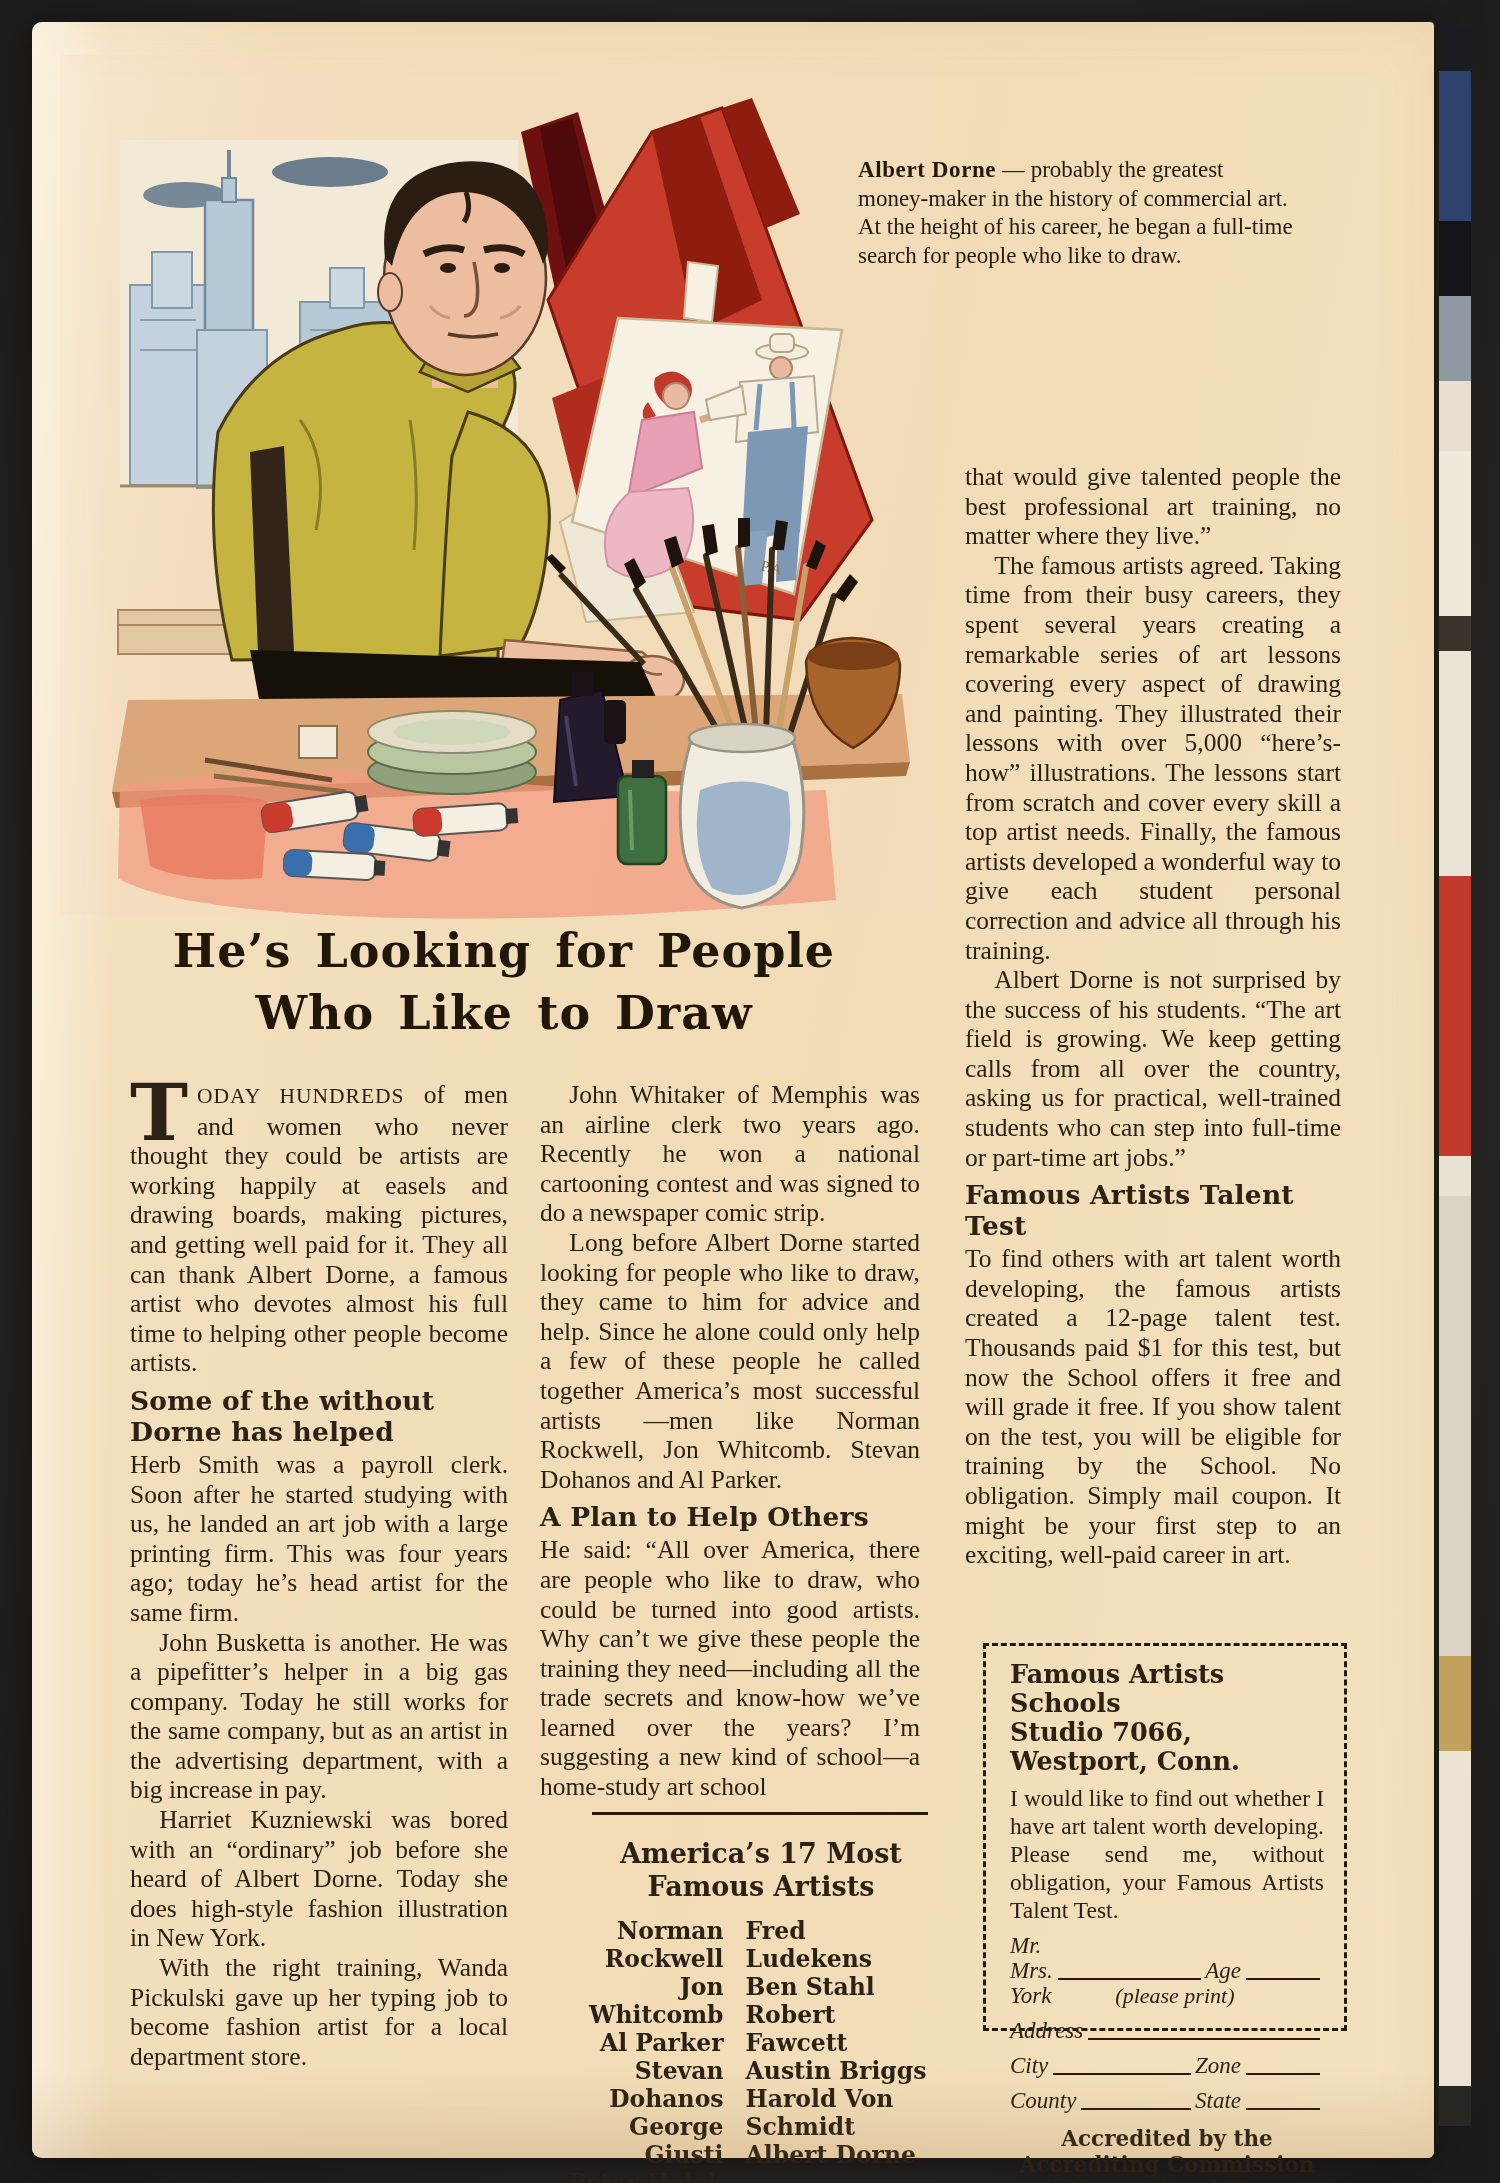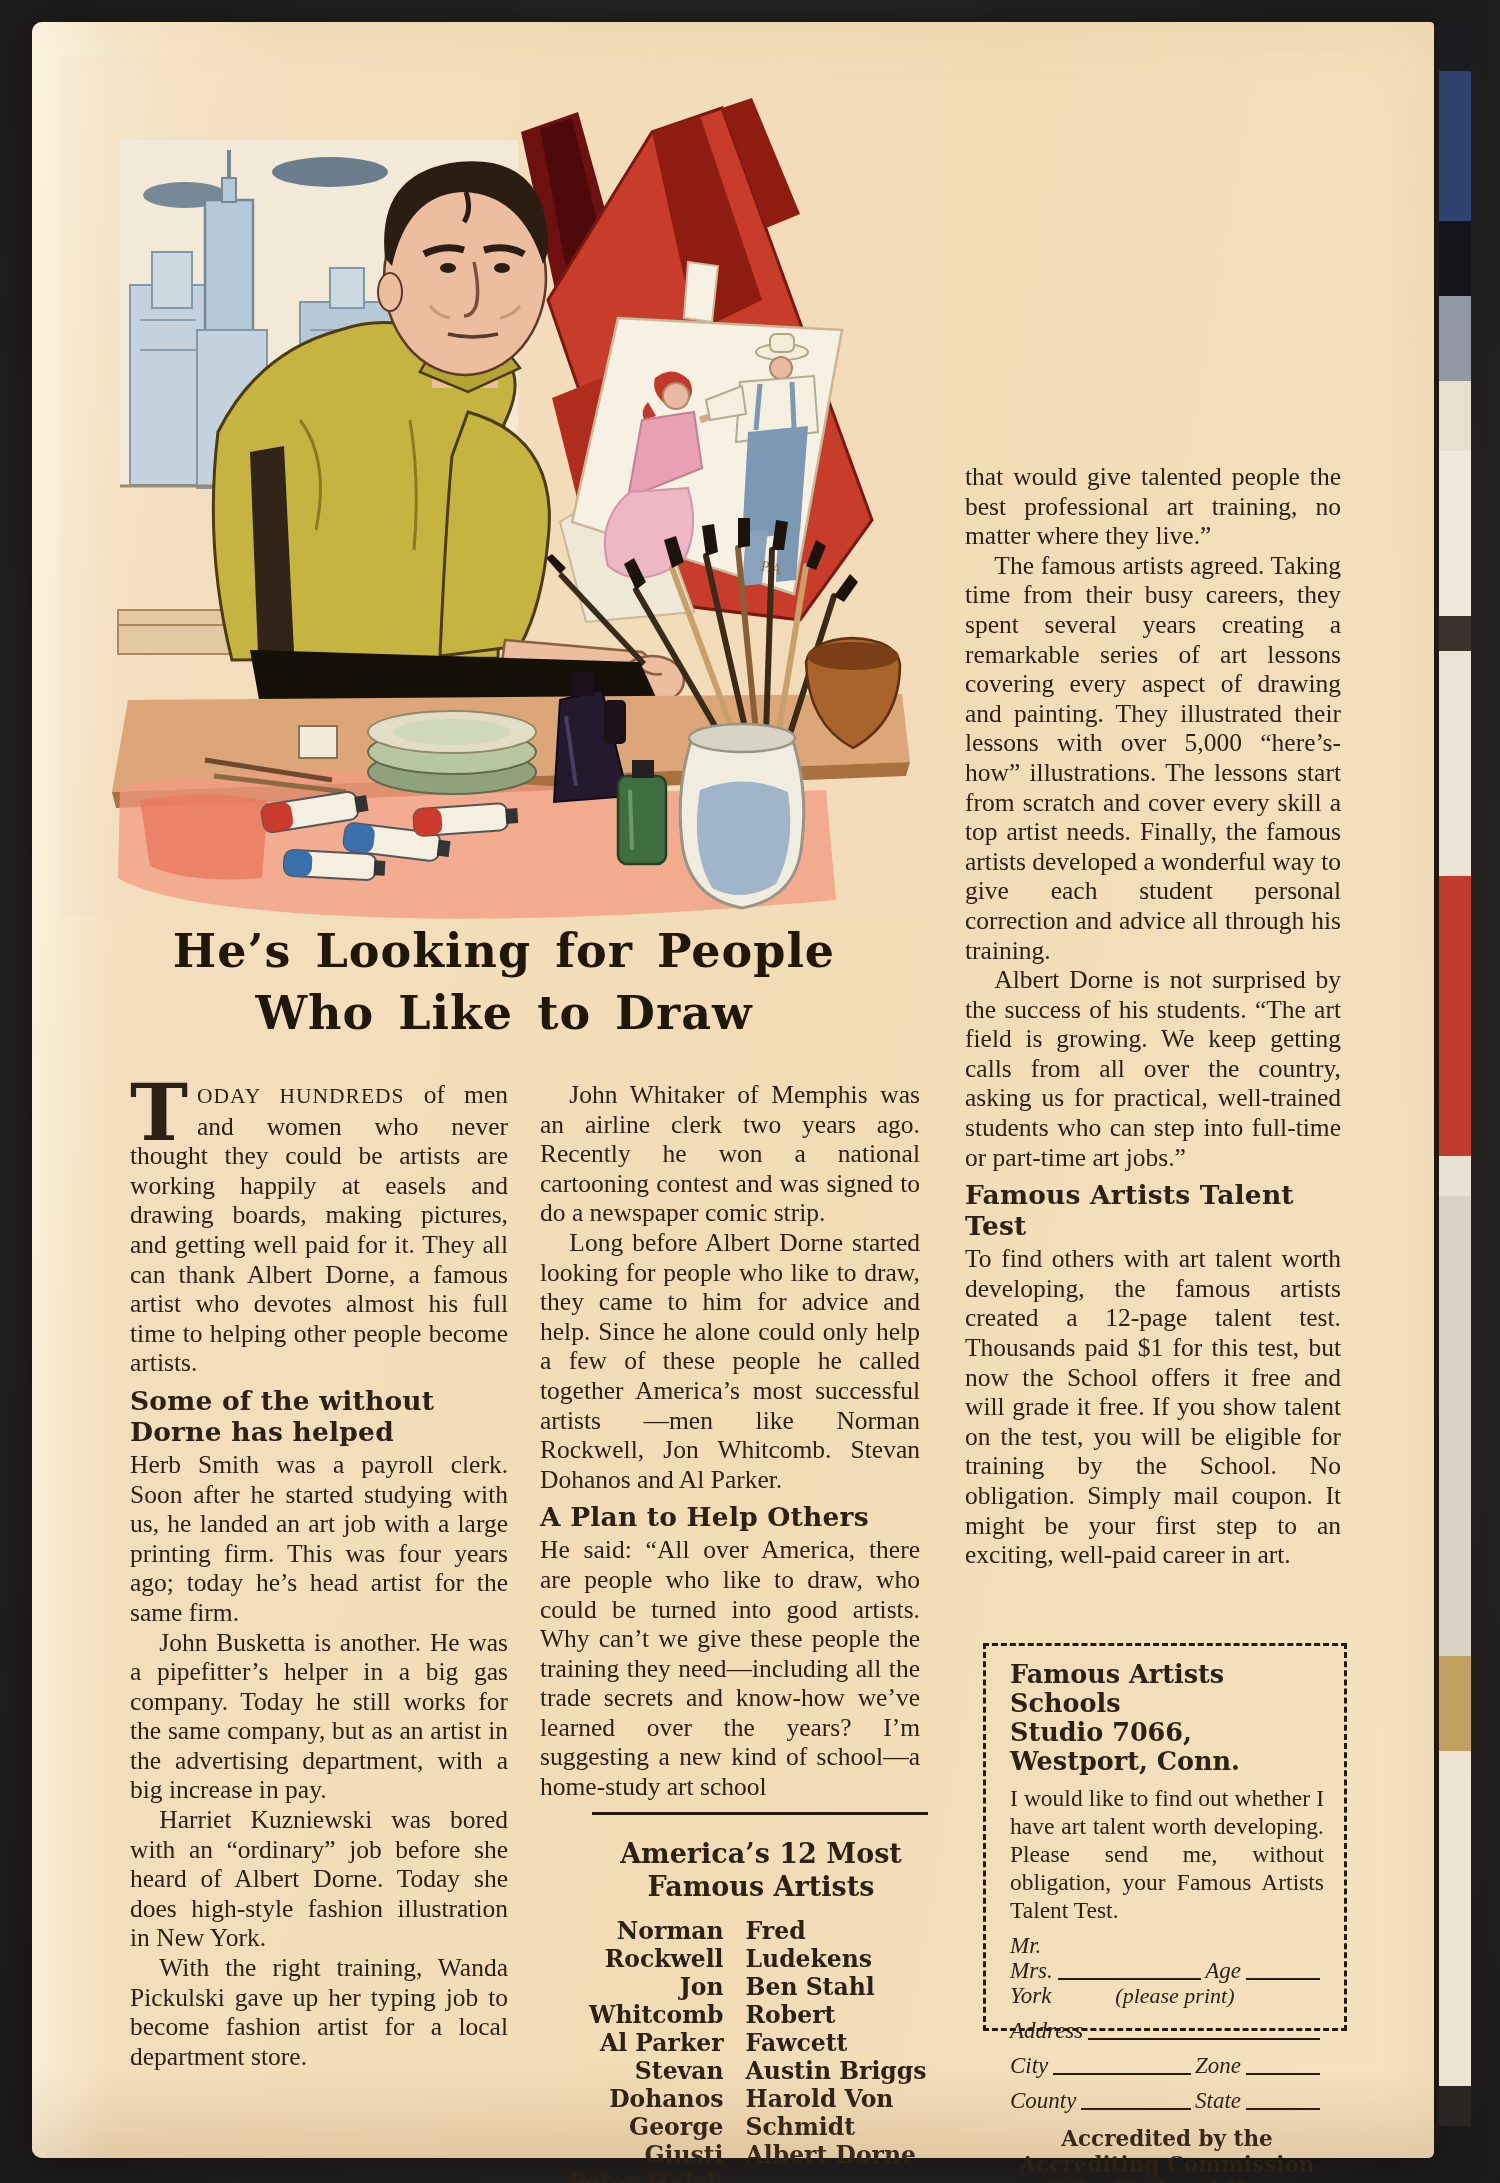--- a/index.html
+++ b/index.html
@@ -265,20 +265,23 @@
         <path d="M700,790 Q690,850 712,888 Q742,904 776,884 Q796,846 788,792 Q744,772 700,790 Z" fill="#7f9ec0" opacity="0.7"></path>
         <ellipse cx="742" cy="738" rx="53" ry="14" fill="#d8d4c4" stroke="#9a9484" stroke-width="2.5"></ellipse>
       </g>
 
       <g>
         <path d="M806,662 Q810,640 852,638 Q896,640 900,664 Q900,722 853,748 Q808,724 806,662 Z" fill="#a8642a" stroke="#5f2f10" stroke-width="2.5"></path>
         <ellipse cx="853" cy="656" rx="46" ry="14" fill="#7a3f16"></ellipse>
       </g>
     </svg>
 
+    <div class="abs caption">
+      <span class="cap-lead">Albert Dorne</span><span> — probably the greatest money-maker in the history of commercial art. At the height of his career, he began a full-time search for people who like to draw.</span>
+    </div>
 
     <div class="abs col right-col">
       <p>that would give talented people the best professional art training, no matter where they live.”</p>
       <p class="indent">The famous artists agreed. Taking time from their busy careers, they spent several years creating a remarkable series of art lessons covering every aspect of drawing and painting. They illustrated their lessons with over 5,000 “here’s-how” illustrations. The lessons start from scratch and cover every skill a top artist needs. Finally, the famous artists developed a wonderful way to give each student personal correction and advice all through his training.</p>
       <p class="indent">Albert Dorne is not surprised by the success of his students. “The art field is growing. We keep getting calls from all over the country, asking us for practical, well-trained students who can step into full-time or part-time art jobs.”</p>
       <h3>Famous Artists Talent Test</h3>
       <p>To find others with art talent worth developing, the famous artists created a 12-page talent test. Thousands paid $1 for this test, but now the School offers it free and will grade it free. If you show talent on the test, you will be eligible for training by the School. No obligation. Simply mail coupon. It might be your first step to an exciting, well-paid career in art.</p>
     </div>
 
     <div class="abs headline">
@@ -301,21 +304,21 @@
     <div class="abs col mid-col">
       <p class="indent">John Whitaker of Memphis was an airline clerk two years ago. Recently he won a national cartooning contest and was signed to do a newspaper comic strip.</p>
       <p class="indent">Long before Albert Dorne started looking for people who like to draw, they came to him for advice and help. Since he alone could only help a few of these people he called together America’s most successful artists —men like Norman Rockwell, Jon Whitcomb. Stevan Dohanos and Al Parker.</p>
       <h3>A Plan to Help Others</h3>
       <p>He said: “All over America, there are people who like to draw, who could be turned into good artists. Why can’t we give these people the training they need—including all the trade secrets and know-how we’ve learned over the years? I’m suggesting a new kind of school—a home-study art school</p>
     </div>
 
     <div class="abs famous">
       <div class="rule"></div>
       <div class="fa-head">
-        <div>America’s 12 Most</div>
+        <div>America’s 17 Most</div>
         <div>Famous Artists</div>
       </div>
       <div class="fa-cols">
         <div class="fa-left">
           <div>Norman Rockwell</div>
           <div>Jon Whitcomb</div>
           <div>Al Parker</div>
           <div>Stevan Dohanos</div>
           <div>George Giusti</div>
           <div>Peter Helck</div>

